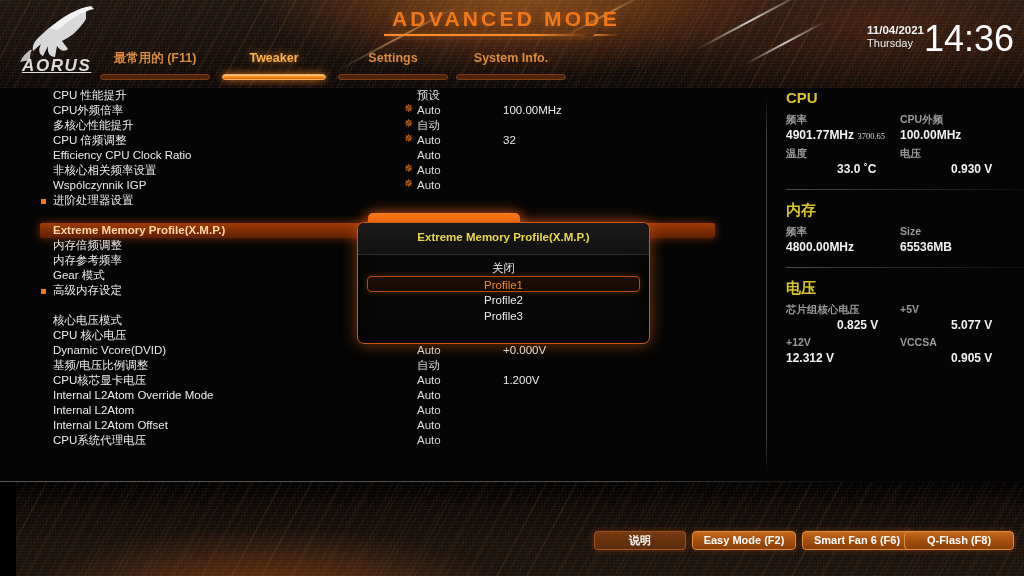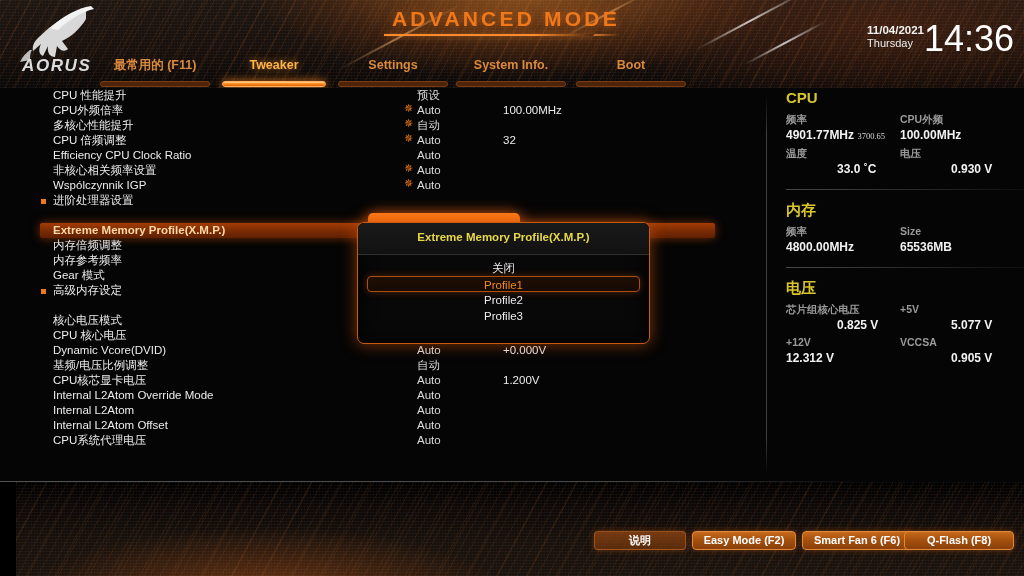--- a/index.html
+++ b/index.html
@@ -29,20 +29,21 @@
     filter: blur(0.4px);
   }
   .hdr-streak.w { background: linear-gradient(90deg, rgba(255,255,255,0) 0%, rgba(255,255,255,0.75) 50%, rgba(255,255,255,0) 100%); }
 
   
   .logo-wrap { position: absolute; left: 8px; top: 4px; width: 104px; height: 76px; }
   .logo-text {
     position: absolute; left: 14px; top: 52px; font-size: 17px; font-weight: 700;
     font-style: italic; letter-spacing: 1.6px; color: #dcdcdc;
     font-family: "Liberation Sans", sans-serif;
+    text-decoration: underline;
   }
 
   
   .adv-title {
     position: absolute; left: 392px; top: 7px;
     font-size: 21px; font-weight: 700; letter-spacing: 3.2px;
     color: #f07818; font-family: "Liberation Sans", sans-serif;
     text-shadow: 0 0 10px rgba(240,110,25,0.55);
   }
   .adv-underline {
@@ -61,21 +62,21 @@
     position: absolute; right: 100px; top: 24px; text-align: left;
     font-size: 11.5px; line-height: 13px; color: #f2f2f2; font-weight: 600;
   }
   .clock-day { font-size: 11px; color: #ededed; font-weight: 400; }
   .clock-time {
     position: absolute; right: 10px; top: 22px; font-size: 36px; font-weight: 400;
     color: #ffffff; letter-spacing: 0px; line-height: 34px;
   }
 
   
-  .nav { position: absolute; left: 0; top: 50px; width: 1024px; height: 32px; margin-top: 7px; }
+  .nav { position: absolute; left: 0; top: 50px; width: 1024px; height: 32px; }
   .tab { position: absolute; top: 0; height: 30px; text-align: center; cursor: pointer; }
   .tab-label {
     display: block; font-size: 12.5px; line-height: 16px; color: #d98a3c;
     font-weight: 600; white-space: nowrap;
   }
   .tab-bar {
     position: absolute; left: 0; bottom: 0; width: 100%; height: 6px; border-radius: 3px;
     background: linear-gradient(180deg, #5a2a0c, #insert);
     background: linear-gradient(180deg, #6b3410 0%, #insert 100%);
     background: linear-gradient(180deg, #enh 0%, #enh 100%);
@@ -247,24 +248,20 @@
         <span class="tab-bar"></span>
       </div>
       <div class="tab" style="left: 338px; width: 110px;">
         <span class="tab-label">Settings</span>
         <span class="tab-bar"></span>
       </div>
       <div class="tab" style="left: 456px; width: 110px;">
         <span class="tab-label">System Info.</span>
         <span class="tab-bar"></span>
       </div>
-      <div class="tab" style="left: 576px; width: 110px;">
-        <span class="tab-label">Boot</span>
-        <span class="tab-bar"></span>
-      </div>
     </div>
 </div>
 
 <div class="main"></div>
 <div class="divider-v"></div>
 <div class="divider-h"></div>
 
 <div class="settings" id="settings-list">
     <div class="srow">
       <span class="name">CPU 性能提升</span>

